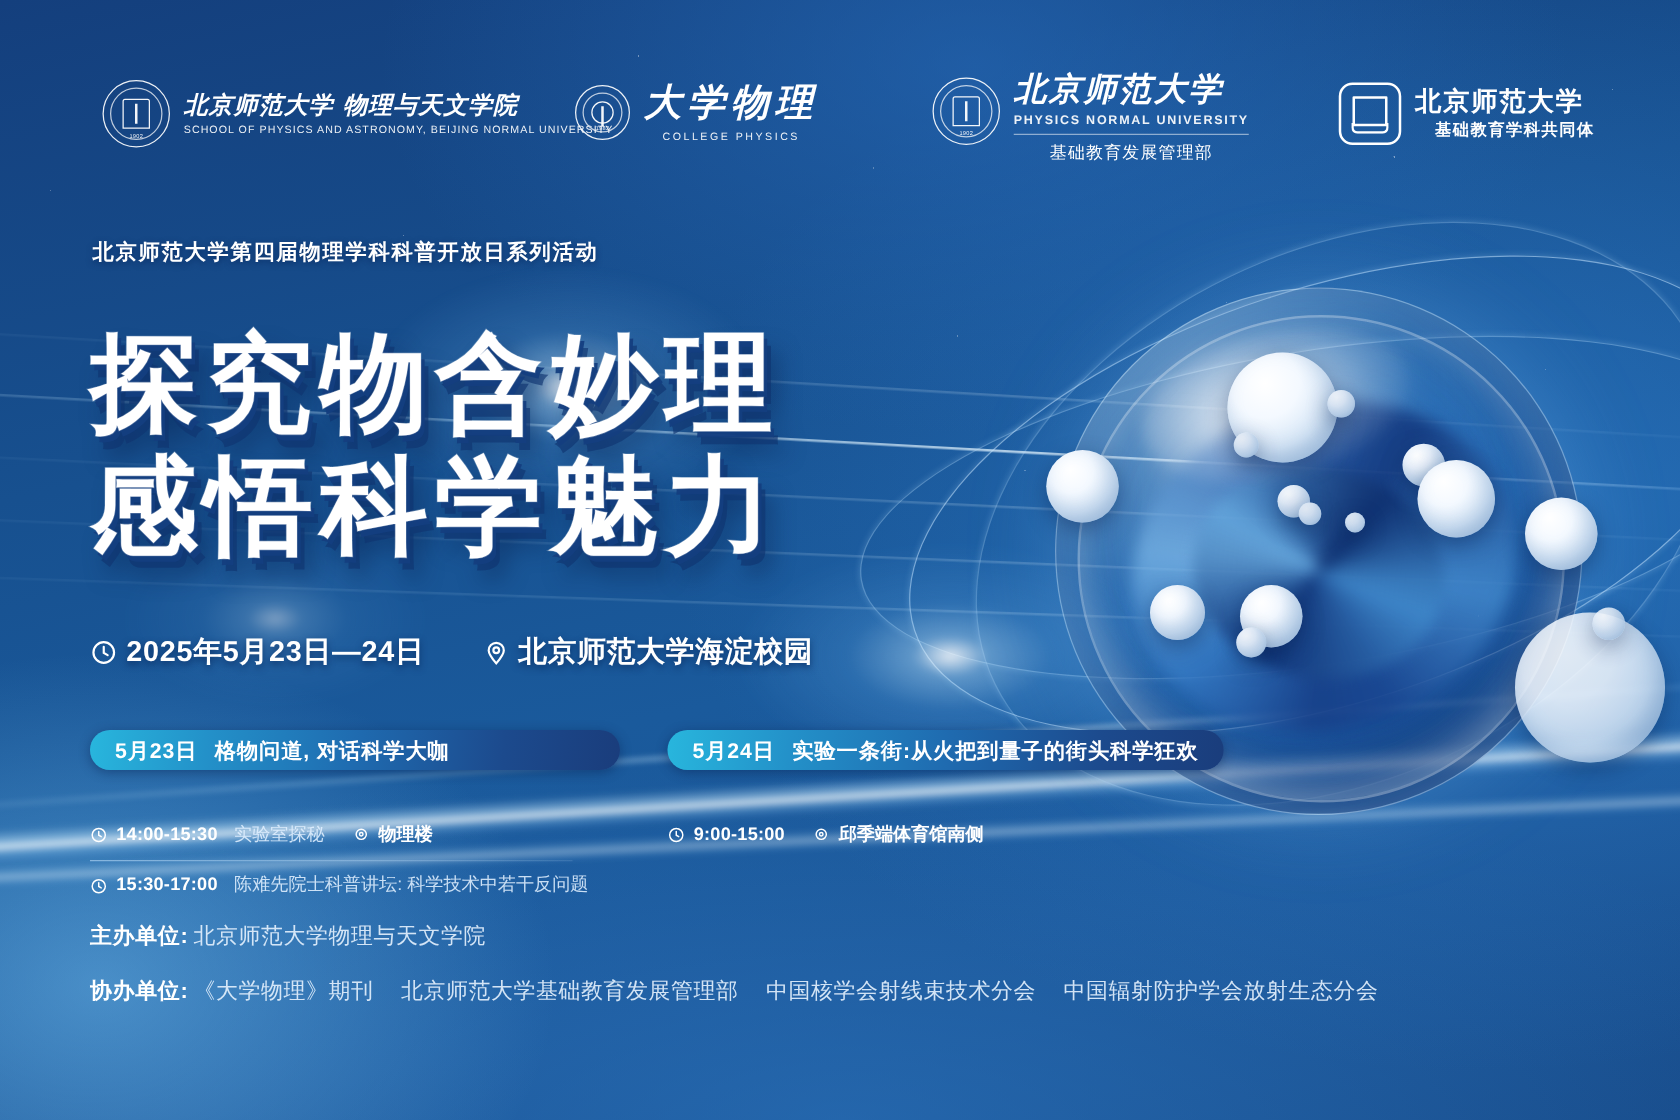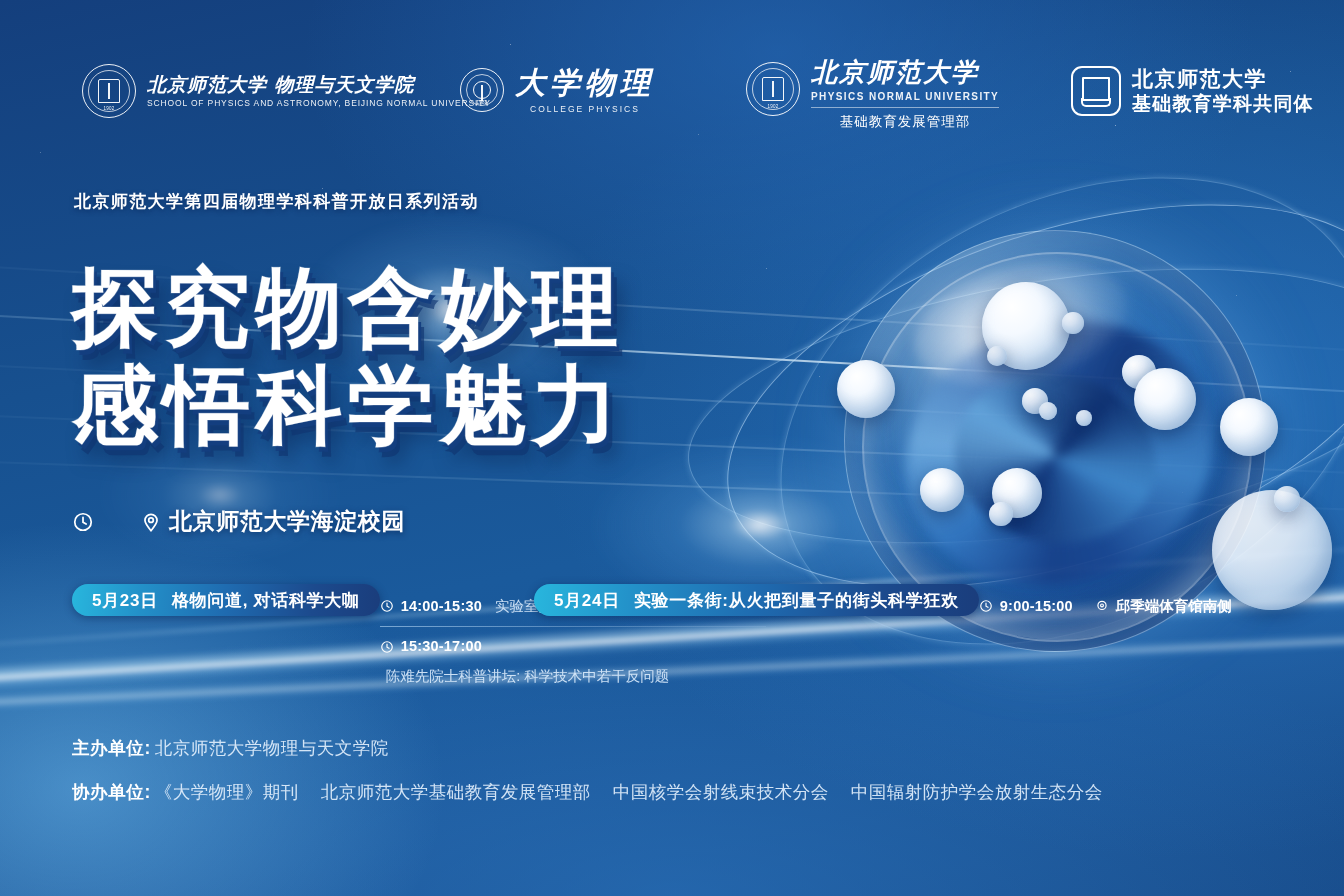--- a/index.html
+++ b/index.html
@@ -197,21 +197,21 @@
     display:flex;align-items:center;gap:14px;
     color:#fff;font-size:23px;font-weight:700;letter-spacing:.6px;
     text-shadow:0 2px 6px rgba(5,30,80,.65);
   }
   .meta .grp{display:flex;align-items:center;gap:7px;white-space:nowrap;}
   .meta .gap{width:18px;}
   .ic{display:inline-flex;align-items:center;justify-content:center;flex:0 0 auto;}
 
   
   .sched{position:absolute;left:72px;top:584px;z-index:4;display:flex;gap:38px;}
-  .col{display:flex;}
+  .col{display:flex;flex-direction:column;gap:30px;}
   .pill{
     display:inline-flex;align-items:center;
     height:32px;padding:0 20px;border-radius:16px;
     color:#fff;font-size:17px;font-weight:700;letter-spacing:.7px;white-space:nowrap;
     background:linear-gradient(95deg,#28b6dd 0%,#2391c9 22%,#1f6bb0 50%,#1c4a8d 78%,#1a3d7c 100%);
     box-shadow:0 2px 9px rgba(6,30,78,.45);
   }
   .pill .d{margin-right:14px;}
   .rows{margin-top:11px;}
   .row{
@@ -321,41 +321,42 @@
         <div class="logo-cn script" style="font-size:26px;letter-spacing:2px;">北京师范大学</div>
         <div class="logo-en" style="font-weight:700;letter-spacing:1.4px;font-size:10px;">PHYSICS NORMAL UNIVERSITY</div>
         <div class="logo-sub">基础教育发展管理部</div>
       </div>
     </div>
 
     <div class="logo" style="left:1055px;top:14px;">
       <div class="sq-logo"></div>
       <div>
         <div class="logo-cn" style="font-size:21px;letter-spacing:1.5px;">北京师范大学</div>
-        <div class="logo-cn" style="font-size:19px;letter-spacing:1.2px;margin-top:2px;">基础教育学科共同体</div>
+        <div class="logo-cn" style="font-size:13px;letter-spacing:1.2px;margin-top:2px;margin-left:16px;">基础教育学科共同体</div>
       </div>
     </div>
 
   </div>
 
   <div class="kicker">北京师范大学第四届物理学科科普开放日系列活动</div>
 
   <div class="title">
     <span class="line">探究物含妙理</span>
     <span class="line">感悟科学魅力</span>
   </div>
 
   <div class="meta">
     <span class="grp">
       <span class="ic">
         <svg width="22" height="22" viewBox="0 0 24 24" fill="none" stroke="#ffffff" stroke-width="1.9">
           <circle cx="12" cy="12" r="9"></circle>
             <path d="M12 7v5.3l3.4 2" stroke-linecap="round"></path>
         </svg>
       </span>
+      <span>2025年5月23日—24日</span>
     </span>
     <span class="gap"></span>
     <span class="grp">
       <span class="ic">
         <svg width="22" height="22" viewBox="0 0 24 24" fill="none" stroke="#ffffff" stroke-width="1.9">
           <path d="M12 21.5c4.2-5 6.6-8.1 6.6-11.3A6.6 6.6 0 0 0 5.4 10.2c0 3.2 2.4 6.3 6.6 11.3z"></path>
           <circle cx="12" cy="10" r="2.5"></circle>
         </svg>
       </span>
       <span>北京师范大学海淀校园</span>

